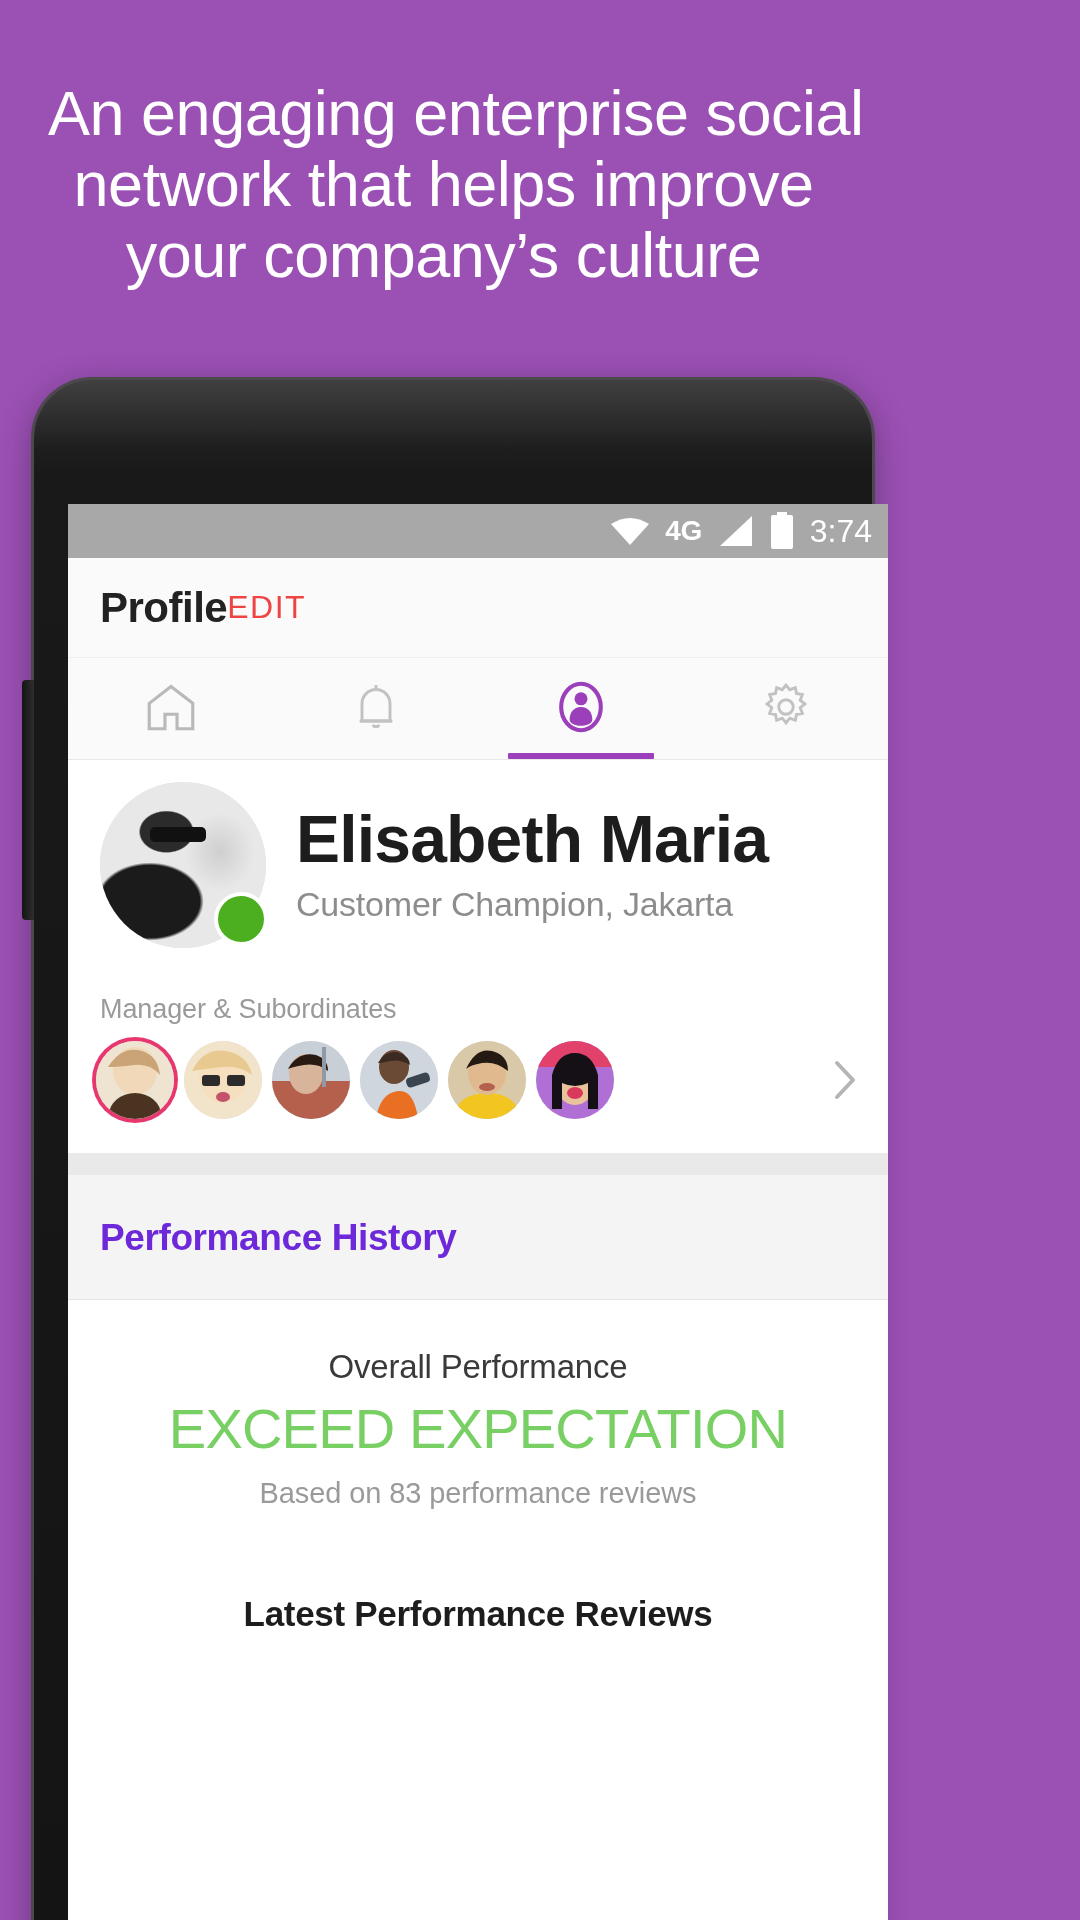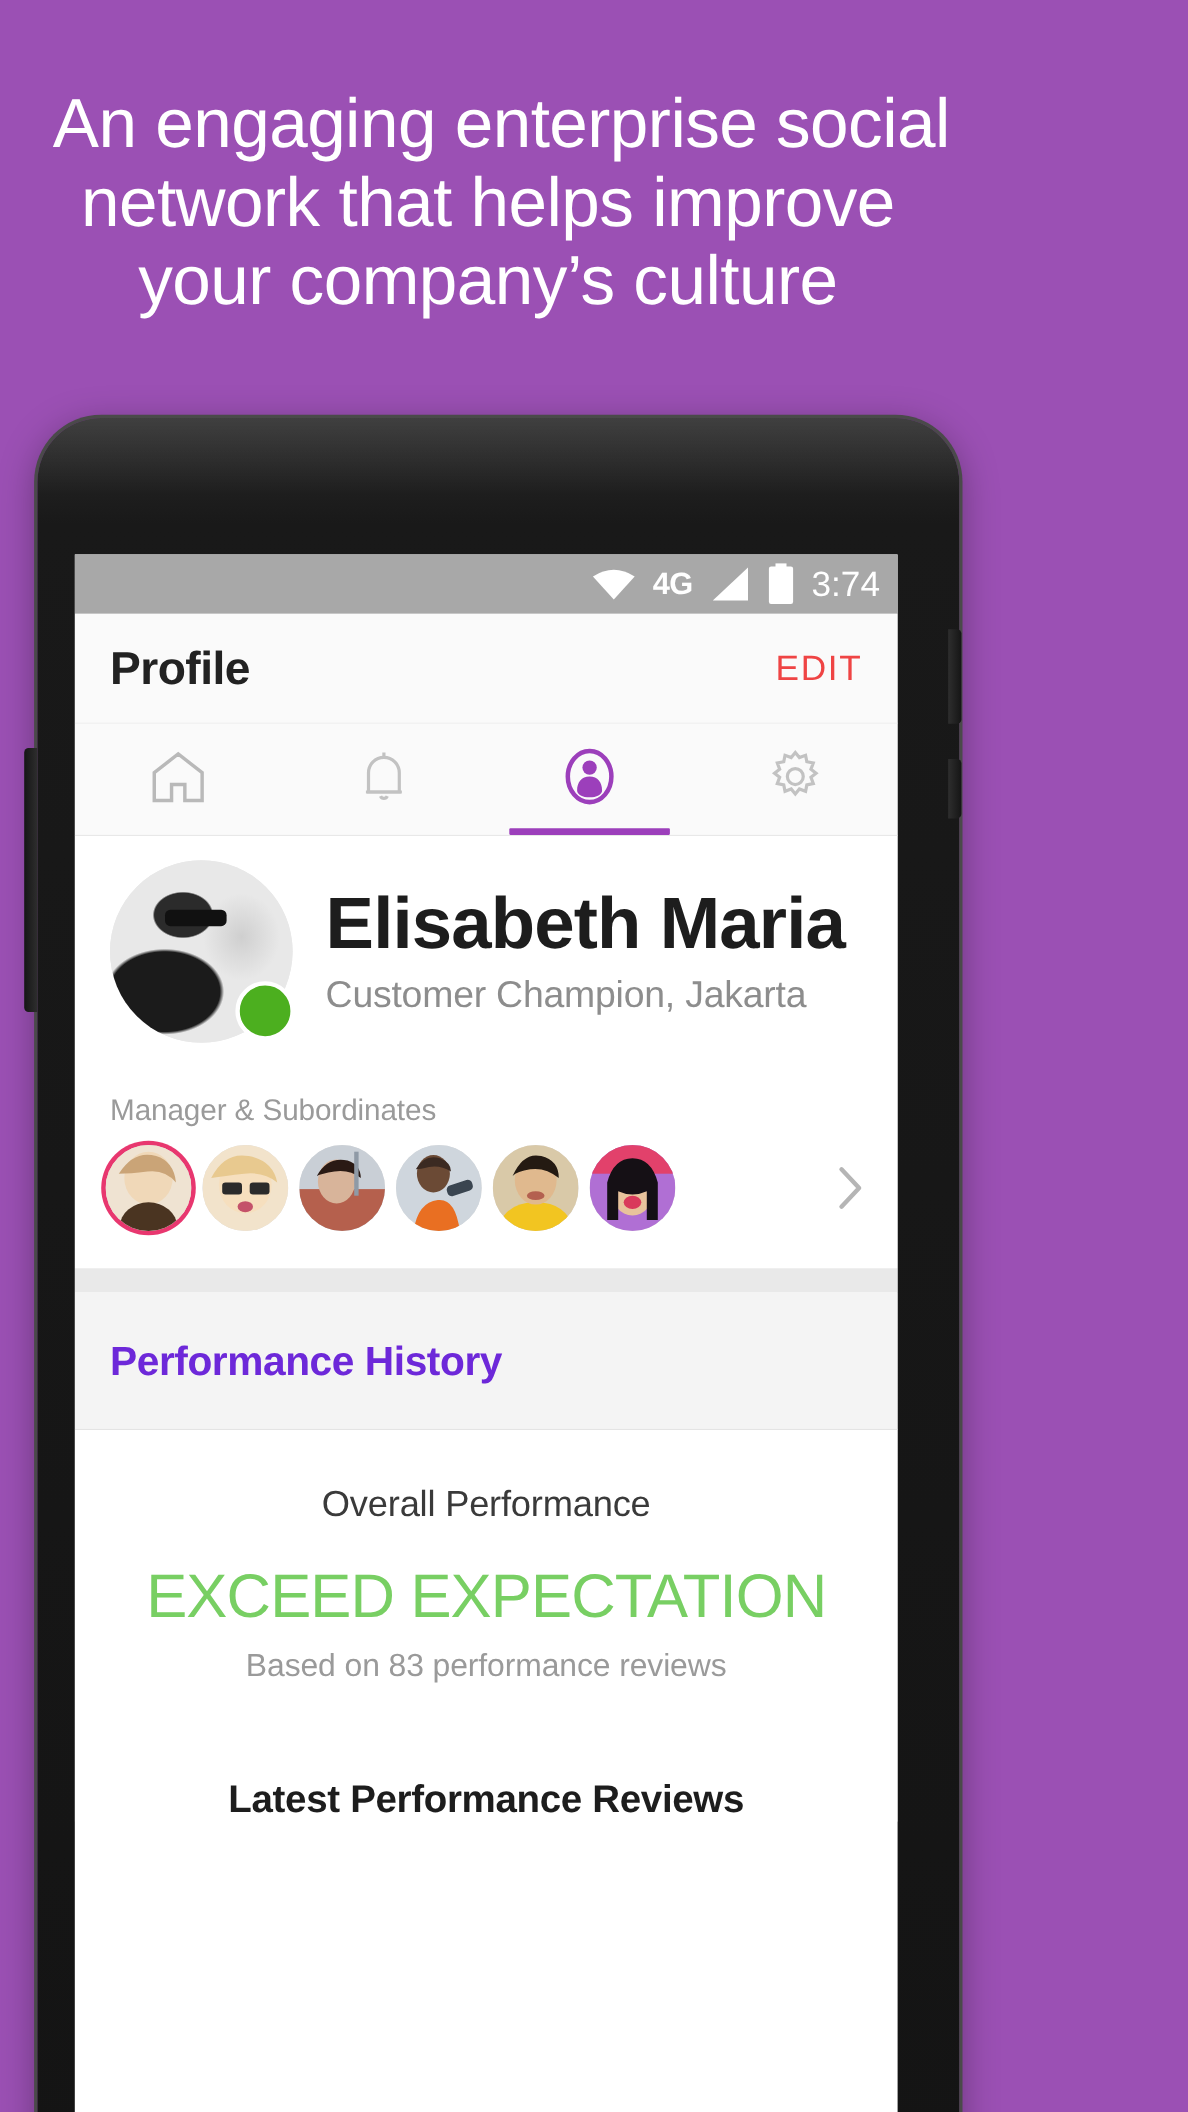--- a/index.html
+++ b/index.html
@@ -83,21 +83,21 @@
   .sensor2 {
     position:absolute; left:736px; top:450px;
     width:9px; height:9px; border-radius:50%;
     background:#1e1e1e;
   }
 
   
   .screen {
     position:absolute;
     left:68px; top:504px;
-    width:748px; height:1416px;
+    width:820px; height:1416px;
     background:#ffffff;
     overflow:hidden;
   }
 
   
   .statusbar {
     height:54px;
     background:#a8a8a8;
     display:flex; align-items:center; justify-content:flex-end;
     padding-right:16px; gap:14px;
@@ -108,21 +108,21 @@
   }
   .ic-wifi { width:42px; height:30px; position:relative; }
   .ic-4g { color:#fff; font-size:28px; font-weight:700; line-height:1; letter-spacing:-0.5px;}
   .ic-signal { width:38px; height:32px; }
   .ic-battery { width:28px; height:38px; position:relative; }
 
   
   .appbar {
     height:100px;
     background:#fafafa;
-    display:flex; align-items:center; justify-content:space-between;
+    display:flex; align-items:center; justify-content:flex-start;
     padding:0 32px;
     border-bottom:1px solid #eeeeee;
   }
   .appbar-title {
     font-size:42px; font-weight:700; color:#222222; letter-spacing:-0.5px;
   }
   .appbar-action {
     font-size:32px; font-weight:500; color:#ef4444; letter-spacing:1.5px;
   }
 
@@ -216,21 +216,21 @@
 
   
   .perf {
     background:#ffffff;
     padding:48px 20px 0 20px;
     text-align:center;
   }
   .perf-label { font-size:33px; color:#3a3a3a; letter-spacing:-0.2px; }
   .perf-value {
     font-size:56px; font-weight:400; color:#78cf63;
-    letter-spacing:-0.8px; margin-top:32px; white-space:nowrap;
+    letter-spacing:-0.8px; margin-top:10px; white-space:nowrap;
   }
   .perf-sub { font-size:29px; color:#9a9a9a; margin-top:16px; letter-spacing:-0.1px; }
   .perf-next {
     font-size:35px; font-weight:700; color:#1d1d1d;
     text-align:center; margin-top:84px; letter-spacing:-0.3px;
   }
 </style>
 </head>
 <body>
 

